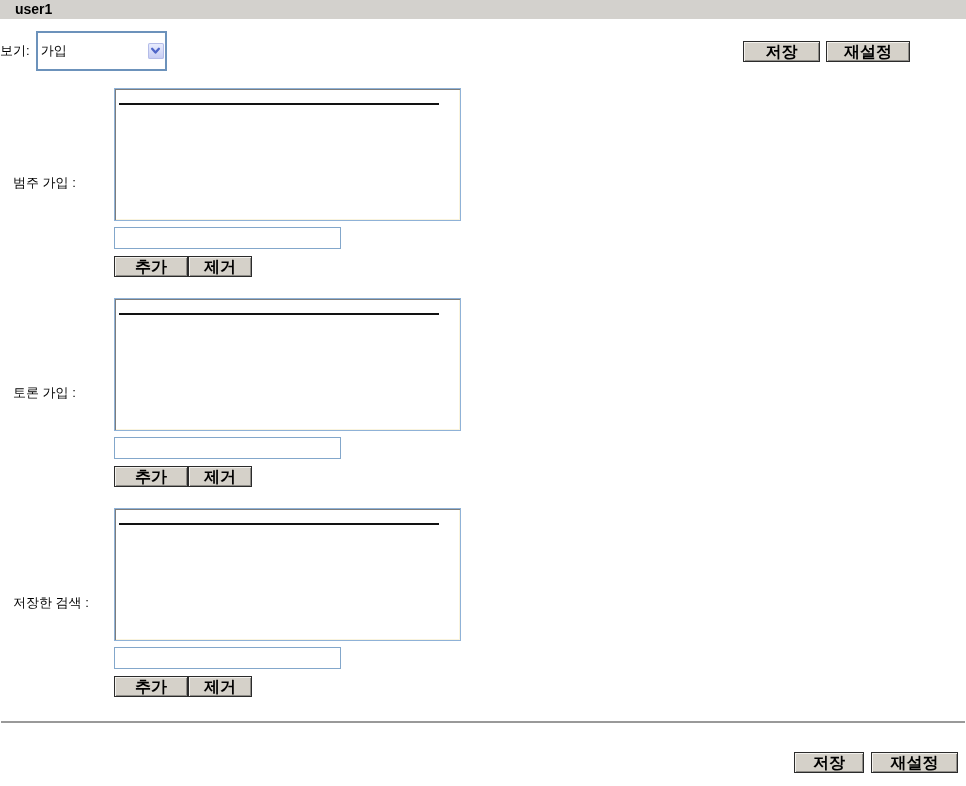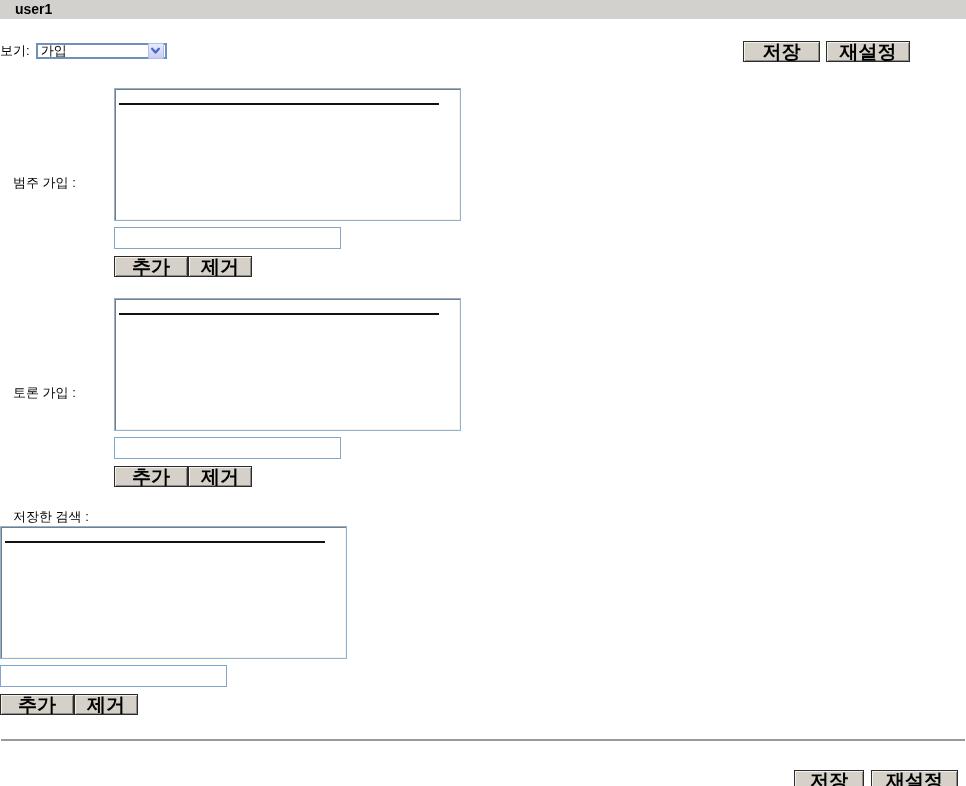--- a/index.html
+++ b/index.html
@@ -32,21 +32,21 @@
     height: 22px;
     display: flex;
     align-items: center;
   }
   .view-label {
     margin-right: 6px;
     font-size: 13px;
   }
   .select {
     width: 131px;
-    height: 16px;
+    height: 40px;
     box-sizing: border-box;
     border: 2px solid #6c92bb;
     background: #fff;
     display: flex;
     align-items: center;
     cursor: default;
   }
   .select-value {
     flex: 1;
     font-size: 13px;
@@ -73,21 +73,21 @@
   }
 
   
   .btn {
     height: 21px;
     box-sizing: border-box;
     background: #d5d1c9;
     border: 1px solid #2b2b2b;
     box-shadow: inset 1px 1px 0 #f3f1ed, inset -1px -1px 0 #8f8d88;
     font-family: "Liberation Sans", "DejaVu Sans", sans-serif;
-    font-size: 19px;
+    font-size: 16px;
     font-weight: bold;
     color: #000;
     padding: 0;
     line-height: 17px;
     cursor: pointer;
   }
   .btn-w77 { width: 77px; }
   .btn-w84 { width: 84px; }
   .btn-w74 { width: 74px; }
   .btn-w72 { width: 64px; }
@@ -95,21 +95,21 @@
   .btn-w87 { width: 87px; }
 
   
   .form {
     margin-top: 26px;
   }
   .section-row {
     display: flex;
     margin-bottom: 21px;
   }
-  .section-row:last-child { margin-bottom: 0; flex-direction: column; }
+  .section-row:last-child { margin-bottom: 0; }
   .label-cell {
     width: 114px;
     box-sizing: border-box;
     padding-left: 13px;
     display: flex;
     align-items: center;
     font-size: 13px;
     white-space: nowrap;
   }
   .content-cell { }

